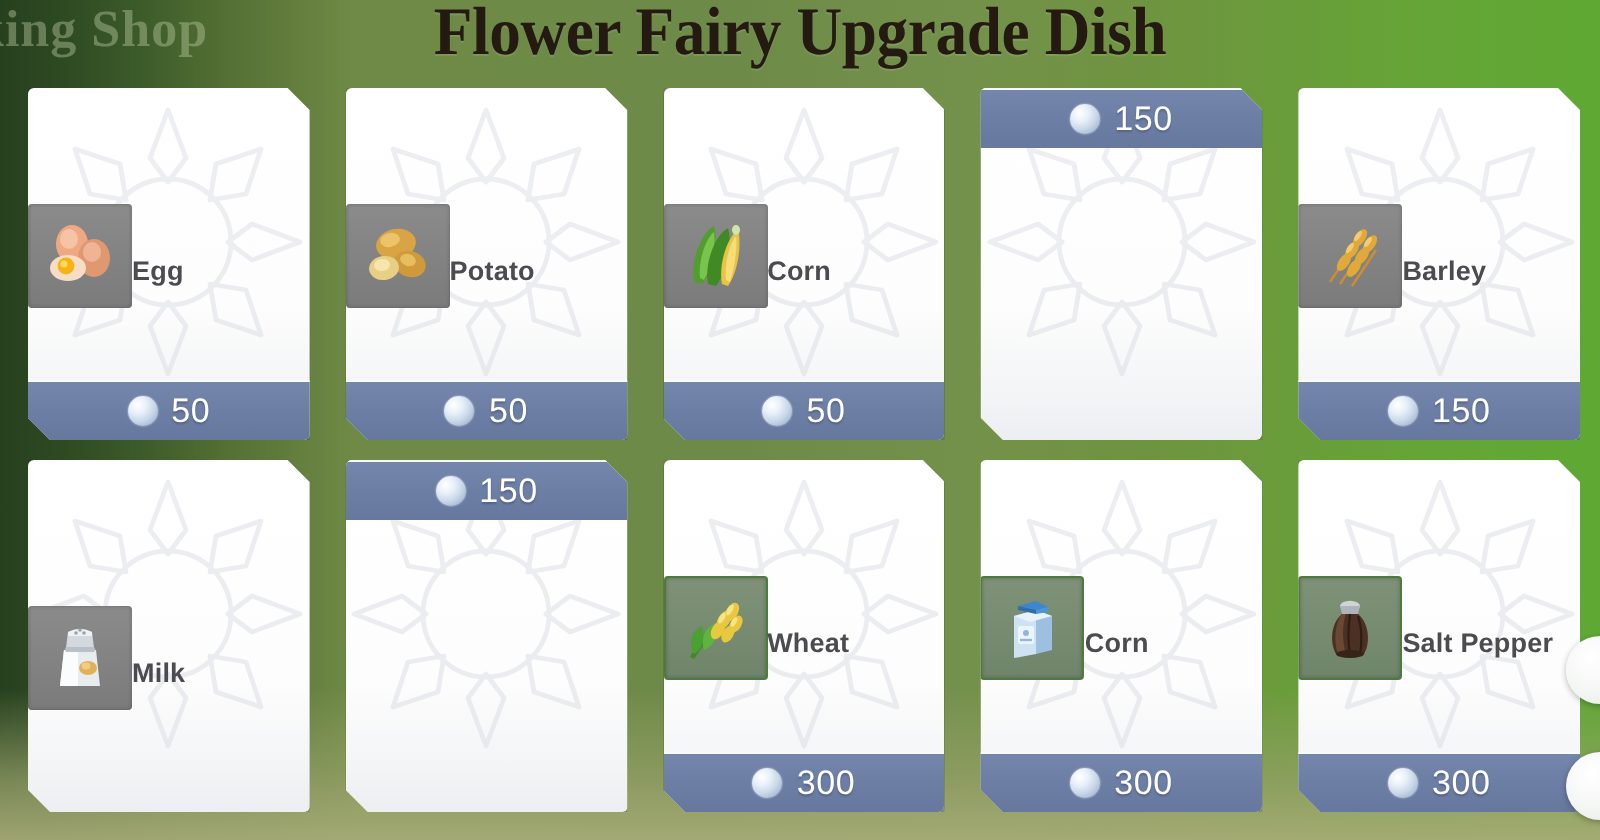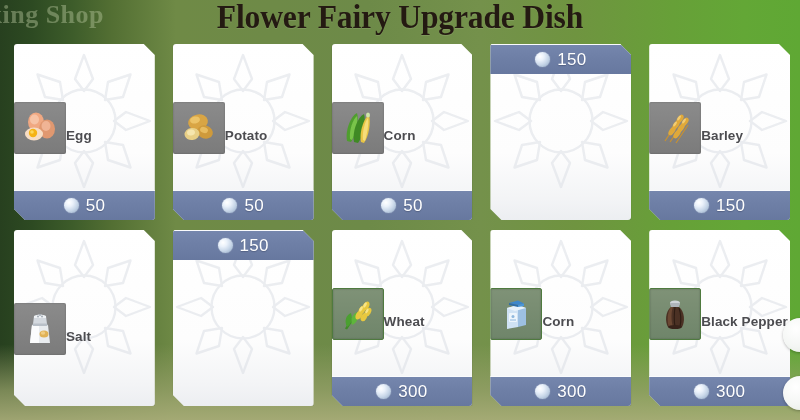--- a/index.html
+++ b/index.html
@@ -387,21 +387,21 @@
       <rect x="12.5" y="14.5" width="15" height="2.5" rx="1" fill="#b9c0c8"></rect>
       <g fill="#9aa3ad">
                 <circle cx="18" cy="7.5" r=".9"></circle>
                 <circle cx="22" cy="7.5" r=".9"></circle>
                 <circle cx="20" cy="6" r=".9"></circle>
               </g>
       <ellipse cx="24" cy="25" rx="4.5" ry="3.5" fill="#e0b257"></ellipse>
       <ellipse cx="23" cy="24" rx="2.2" ry="1.7" fill="#f1cd84"></ellipse>
     </svg>
           </div>
-      <div class="item-name">Salt</div>
+      <div class="item-name">Milk</div>
     </div>
 
 
   </div>
 
   <div class="card">
 
     <svg class="card-watermark" viewBox="0 0 100 100">
       <g fill="none" stroke="#d9dde4" stroke-width="1.6" stroke-linejoin="round">
         <path d="M50 6 L56 22 L50 30 L44 22 Z"></path>
@@ -531,21 +531,21 @@
             <svg width="40" height="40" viewBox="0 0 40 40">
       <ellipse cx="20" cy="9" rx="5" ry="2.6" fill="#cfd4d8"></ellipse>
       <path d="M15 9 L25 9 L24 13 L16 13 Z" fill="#aeb4ba"></path>
       <path d="M16 13 C10 18 10 28 13 33 L27 33 C30 28 30 18 24 13 Z" fill="#4b3124"></path>
       <path d="M16 13 C12 18 12 28 14 33 L18 33 C16 27 16 18 18 13 Z" fill="#6b4833"></path>
       <path d="M20 13 C19 20 19 27 20 33" stroke="#2e1d14" stroke-width="1.1" fill="none"></path>
       <path d="M24 14 C26 20 26 28 25 33" stroke="#2e1d14" stroke-width="1.1" fill="none"></path>
       <ellipse cx="20" cy="33" rx="7" ry="2" fill="#38231a"></ellipse>
     </svg>
           </div>
-      <div class="item-name">Black Pepper</div>
+      <div class="item-name">Salt Pepper</div>
     </div>
 
     <div class="price-bar">
       <div class="coin"></div>
       <div class="price-text">300</div>
     </div>
 
   </div>
 </div>
 

